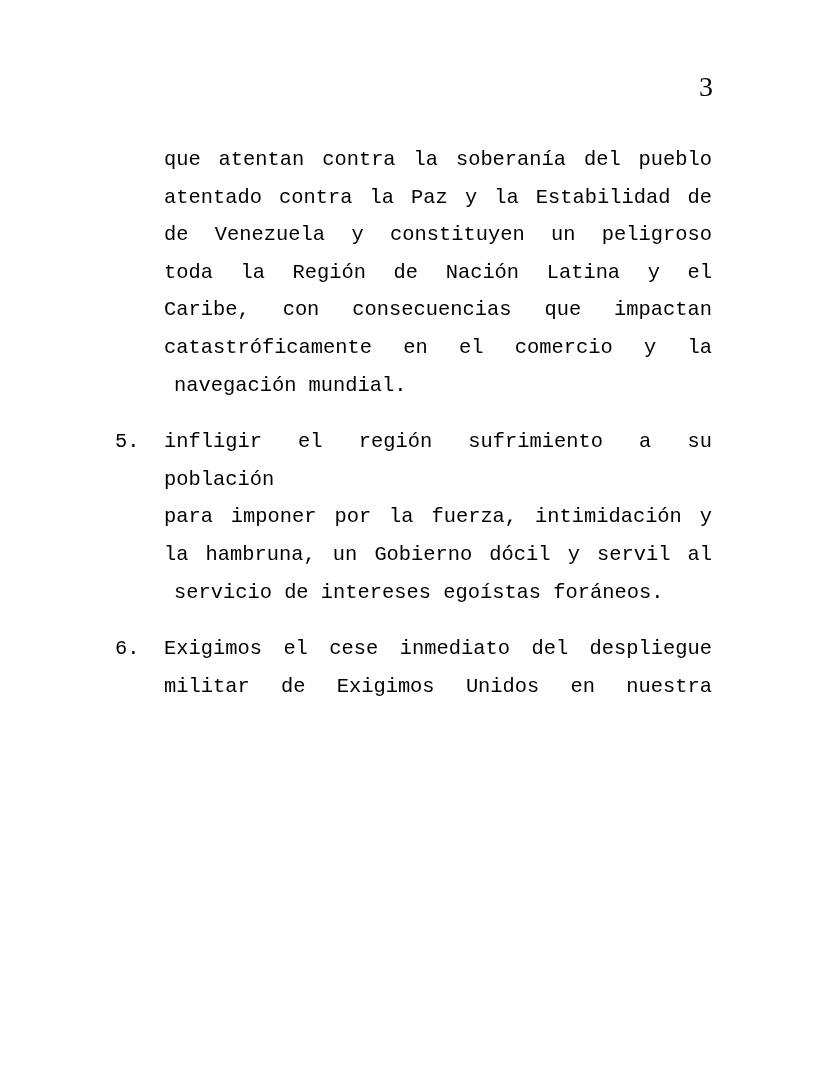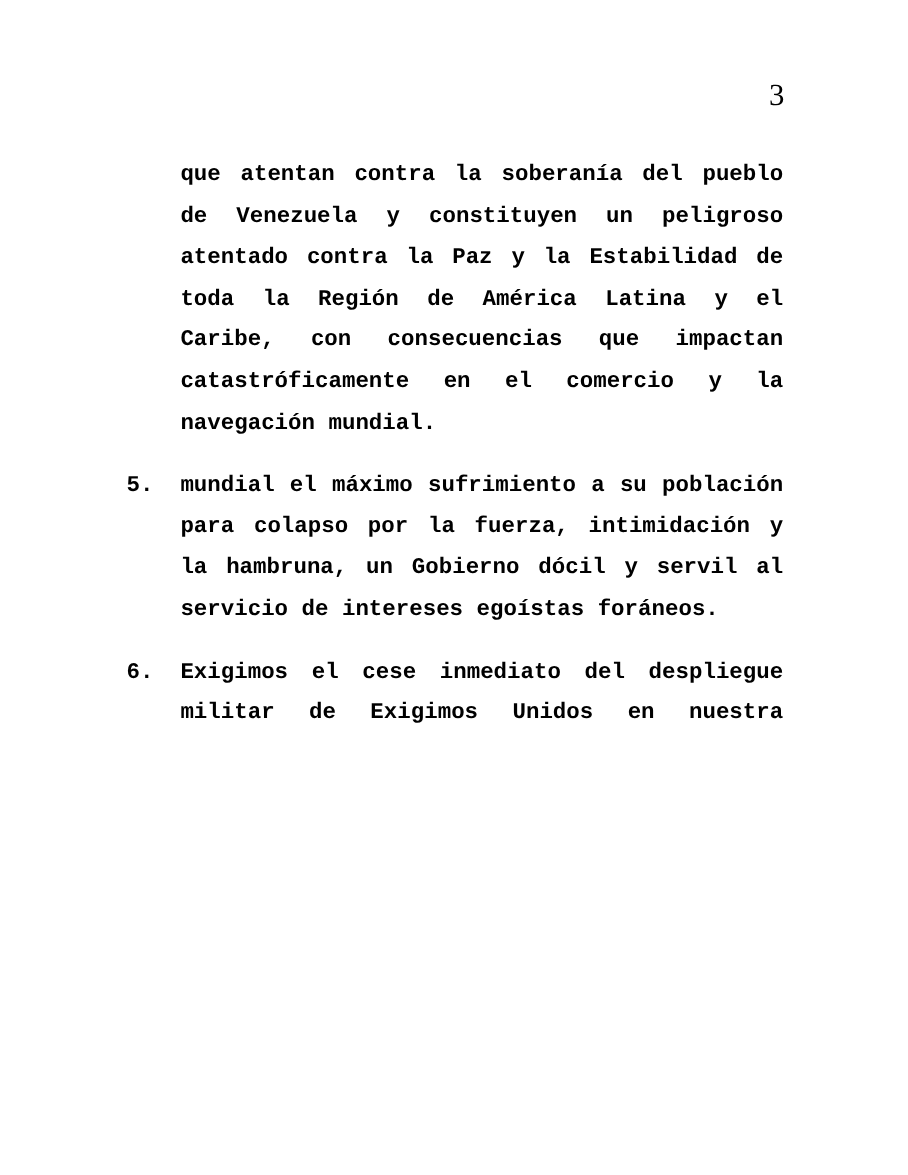--- a/index.html
+++ b/index.html
@@ -25,21 +25,21 @@
     font-size: 28px;
     line-height: 34px;
     color: #000000;
   }
   .doc-body {
     position: absolute;
     top: 141px;
     left: 115px;
     width: 597px;
     font-family: "Liberation Mono", "DejaVu Sans Mono", monospace;
-    font-weight: 700;
+    font-weight: 400;
     font-size: 20.4px;
     color: #000000;
   }
   .paragraph {
     position: relative;
     padding-left: 49px;
     margin: 0 0 19px 0;
   }
   .paragraph:last-child {
     margin-bottom: 0;
@@ -53,41 +53,42 @@
   }
   .line {
     line-height: 37.6px;
     text-align: justify;
     text-align-last: justify;
     white-space: normal;
   }
   .line.no-justify {
     text-align: center;
     text-align-last: left;
+    margin-left: 10px;
   }
 </style>
 </head>
 <body>
 
 <div class="page">
   <div class="page-number">3</div>
   <div class="doc-body">
       <div class="paragraph">
         <div class="line">que atentan contra la soberanía del pueblo</div>
+        <div class="line">atentado contra la Paz y la Estabilidad de</div>
         <div class="line">de Venezuela y constituyen un peligroso</div>
-        <div class="line">atentado contra la Paz y la Estabilidad de</div>
-        <div class="line">toda la Región de América Latina y el</div>
+        <div class="line">toda la Región de Nación Latina y el</div>
         <div class="line">Caribe, con consecuencias que impactan</div>
         <div class="line">catastróficamente en el comercio y la</div>
         <div class="line no-justify">navegación mundial.</div>
       </div>
       <div class="paragraph">
         <span class="marker">5.</span>
-        <div class="line">mundial el máximo sufrimiento a su población</div>
-        <div class="line">para colapso por la fuerza, intimidación y</div>
+        <div class="line">infligir el región sufrimiento a su población</div>
+        <div class="line">para imponer por la fuerza, intimidación y</div>
         <div class="line">la hambruna, un Gobierno dócil y servil al</div>
         <div class="line no-justify">servicio de intereses egoístas foráneos.</div>
       </div>
       <div class="paragraph">
         <span class="marker">6.</span>
         <div class="line">Exigimos el cese inmediato del despliegue</div>
         <div class="line">militar de Exigimos Unidos en nuestra</div>
       </div>
     </div>
 </div>

